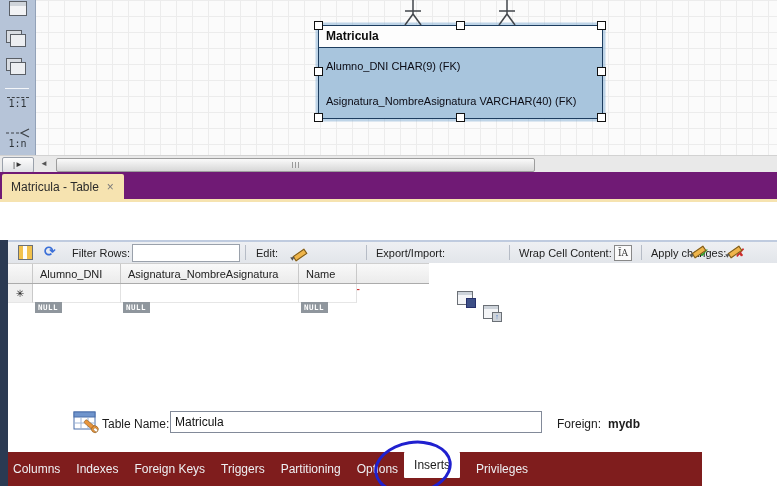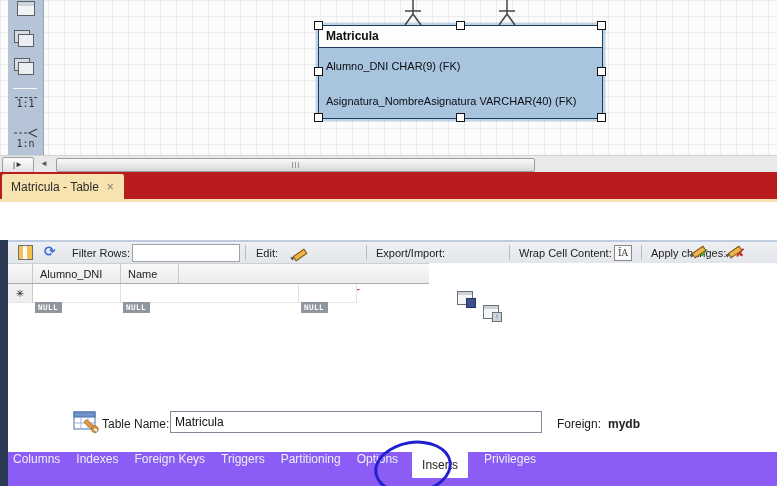--- a/index.html
+++ b/index.html
@@ -4,21 +4,21 @@
 <style>
   html,body{margin:0;padding:0;background:#fff;}
   #app{position:relative;width:777px;height:486px;overflow:hidden;
        font-family:"Liberation Sans","DejaVu Sans",sans-serif;background:#fff;}
   
   #canvas{position:absolute;left:0;top:0;width:777px;height:155px;background-color:#fbfbfb;
     background-image:linear-gradient(#ececec 1px,transparent 1px),
                      linear-gradient(90deg,#ececec 1px,transparent 1px);
     background-size:16px 16px;}
   #palette{position:absolute;left:0;top:0;width:35px;height:155px;background:#b6c4d8;
-    border-right:1px solid #93a2b8;z-index:5;margin-left:8px;}
+    border-right:1px solid #93a2b8;z-index:5;}
   .pal-item{position:absolute;left:0;width:35px;display:flex;justify-content:center;align-items:center;}
   .mini-grid{width:16px;height:13px;border:1px solid #5a5f66;background:
      linear-gradient(#cfd4da 0 4px,#f2f3f5 4px),
      repeating-linear-gradient(90deg,transparent 0 4px,#8a9097 4px 5px);}
   .mini-grid2{width:14px;height:11px;border:1px solid #5a5f66;background:#eceef1;box-shadow:-4px -4px 0 -1px #d8dce2,-4px -4px 0 0 #5a5f66;}
   .pal-sep{position:absolute;left:5px;width:24px;height:1px;background:#f4f6f9;}
   .pal-ratio{font-family:"DejaVu Sans Mono",monospace;font-size:10px;color:#2e3338;text-align:center;line-height:10px;}
   .dash-line{width:22px;border-top:1px dashed #3c4146;margin:0 auto 1px auto;}
   
   #entity{position:absolute;left:318px;top:25px;width:283px;height:92px;
@@ -32,21 +32,21 @@
   
   #hscroll{position:absolute;left:0;top:155px;width:777px;height:17px;background:#e9e9e9;border-top:1px solid #d2d2d2;}
   #collapse-btn{position:absolute;left:2px;top:1px;width:30px;height:14px;background:linear-gradient(#fdfdfd,#dfe1e4);
     border:1px solid #9aa1ab;border-radius:2px;font-size:8px;color:#333;text-align:center;line-height:13px;}
   #scroll-left{position:absolute;left:40px;top:3px;font-size:8px;color:#555;}
   #hthumb{position:absolute;left:56px;top:2px;width:477px;height:12px;border:1px solid #9d9d9d;border-radius:2px;
     background:linear-gradient(#fafafa,#d7d7d7);}
   #hthumb .grip{position:absolute;left:50%;top:3px;width:8px;height:6px;margin-left:-4px;
     background:repeating-linear-gradient(90deg,#9a9a9a 0 1px,transparent 1px 3px);}
   
-  #tabbar{position:absolute;left:0;top:172px;width:777px;height:27px;background:#b91c1c;}
+  #tabbar{position:absolute;left:0;top:172px;width:777px;height:27px;background:#701a75;}
   #doc-tab{position:absolute;left:2px;top:2px;height:25px;width:122px;background:#f6e3b0;
     border-radius:2px 2px 0 0;display:flex;align-items:center;font-size:12px;color:#2b2b2b;}
   #doc-tab .t-label{padding-left:9px;}
   #doc-tab .t-close{margin-left:8px;color:#7a7a7a;font-size:12px;}
   #tan-strip{position:absolute;left:0;top:199px;width:777px;height:3px;background:#f6e3b0;}
   
   #edhead{position:absolute;left:0;top:202px;width:777px;height:38px;background:#fff;}
   #tbl-icon{position:absolute;left:72px;top:206px;}
   .lab{position:absolute;font-size:12px;color:#1c1c1c;}
   #table-name-input{position:absolute;left:170px;top:209px;width:362px;height:18px;border:1px solid #828a99;
@@ -82,25 +82,25 @@
   .g-head{display:flex;height:19px;background:linear-gradient(#f9f9f9,#ebebeb);
      border-top:1px solid #cfcfcf;border-bottom:1px solid #ababab;}
   .g-head .hc{border-right:1px solid #c9c9c9;font-size:11px;color:#222;display:flex;align-items:center;padding-left:7px;box-sizing:border-box;}
   .g-row{display:flex;height:19px;}
   .g-row .rc{border-right:1px solid #e2e2e2;border-bottom:1px solid #e6e6e6;box-sizing:border-box;background:#fff;}
   .rowhdr{background:#f0f0f0 !important;border-right:1px solid #c9c9c9 !important;
      display:flex;align-items:center;justify-content:center;font-size:10px;color:#222;}
   .nullb{display:inline-block;margin:18px 0 0 2px;background:#8f969d;color:#fff;font-size:7.5px;
      font-weight:bold;padding:1px 4px 1px 3px;letter-spacing:.5px;font-family:"DejaVu Sans Mono",monospace;}
   
-  #bottombar{position:absolute;left:0;top:452px;width:777px;height:34px;background:#8b5cf6;
-     display:flex;align-items:flex-start;}
+  #bottombar{position:absolute;left:0;top:452px;width:702px;height:34px;background:#7f1d1d;
+     display:flex;align-items:center;}
   .btab{color:#eef0f3;font-size:12px;margin-left:16px;white-space:nowrap;}
   .btab:first-child{margin-left:13px;}
-  .btab-active{background:#fff;color:#1b1b1b;font-size:12px;margin-left:14px;padding:0 10px;
+  .btab-active{background:#fff;color:#1b1b1b;font-size:12px;margin-left:6px;padding:0 10px;
      height:26px;line-height:26px;align-self:flex-start;border-radius:1px;}
   #annotation-ellipse{position:absolute;left:374px;top:441px;width:72px;height:47px;
      border:3px solid #2020cf;border-radius:50%;transform:rotate(-9deg);z-index:50;pointer-events:none;}
 </style>
 </head>
 <body>
 
 <div id="app">
 
   <div id="canvas">
@@ -225,20 +225,21 @@
     <div class="ti" style="left:690px;top:1px"><span class="pencil"></span><span class="chk" style="font-size:12px;font-weight:bold;margin-left:-6px">✔</span></div>
     <div class="ti" style="left:726px;top:1px"><span class="pencil"></span><span class="crx" style="font-size:12px;font-weight:bold;margin-left:-6px">✘</span></div>
   </div>
 
   <div id="navy-strip"></div>
 
   <div id="resultgrid">
     <div class="g-head">
       <div class="hc" style="width:25px"></div>
       <div class="hc" style="width:88px">Alumno_DNI</div>
+      <div class="hc" style="width:178px">Asignatura_NombreAsignatura</div>
       <div class="hc" style="width:58px">Name</div>
     </div>
     <div class="g-row">
       <div class="rc rowhdr" style="width:25px">✳</div>
       <div class="rc" style="width:88px"><span class="nullb">NULL</span></div>
       <div class="rc" style="width:178px"><span class="nullb">NULL</span></div>
       <div class="rc" style="width:58px"><span class="nullb">NULL</span></div>
     </div>
   </div>
 

